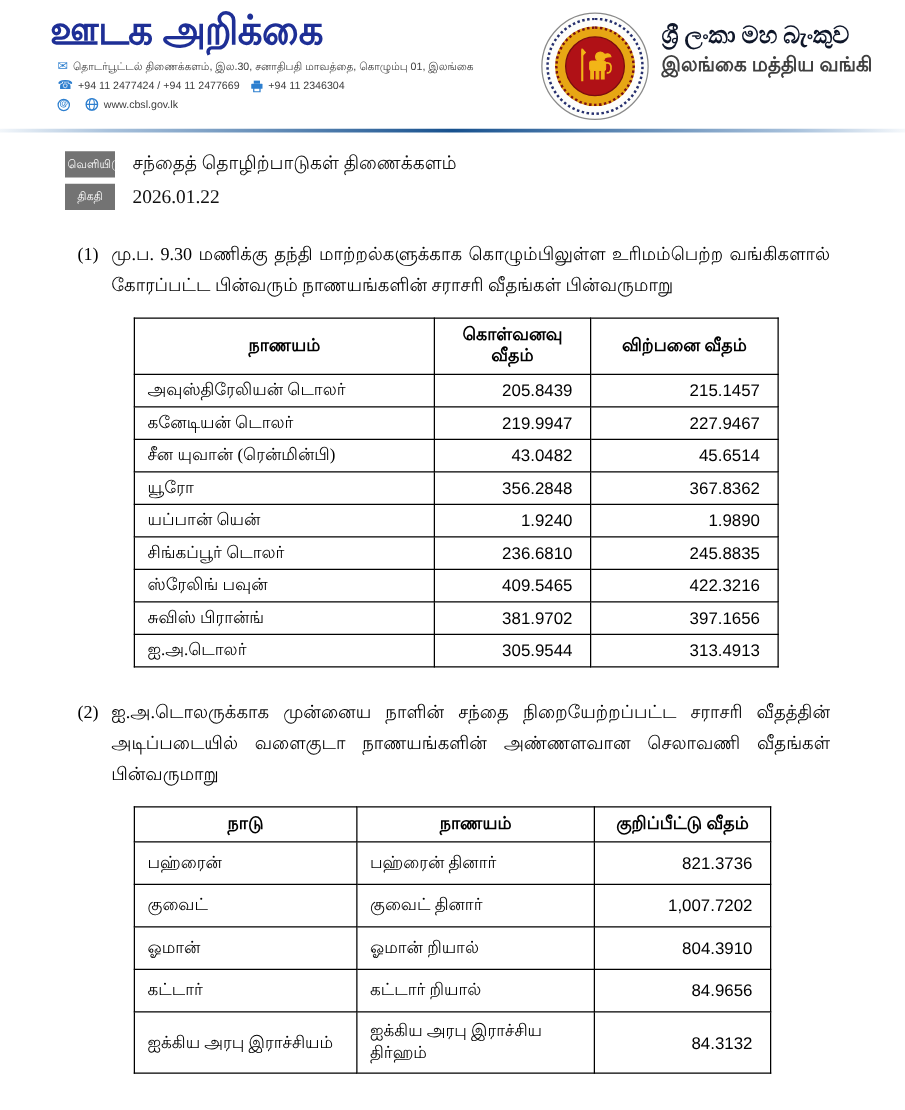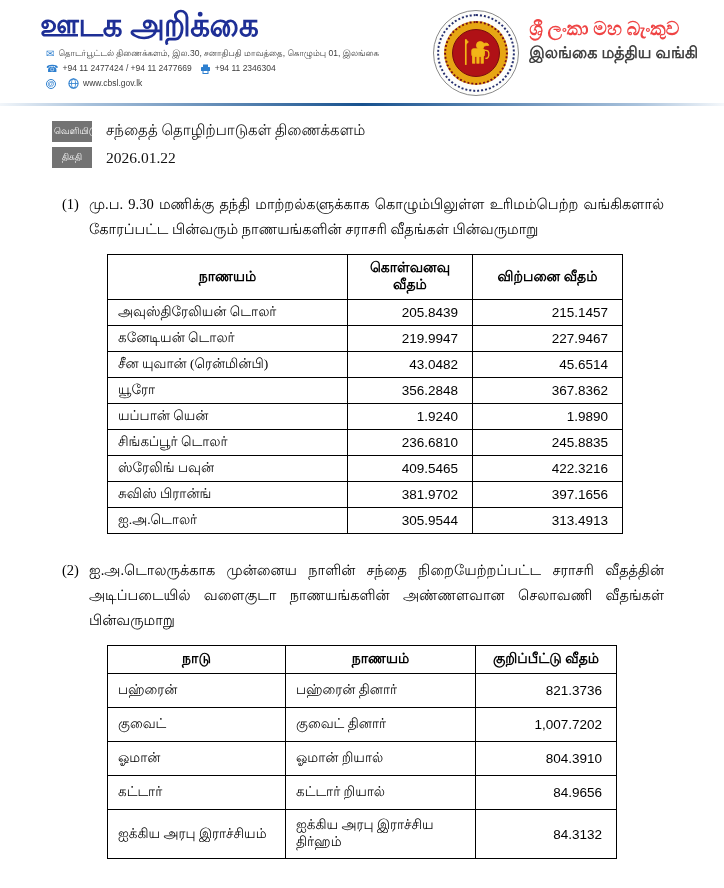--- a/index.html
+++ b/index.html
@@ -31,21 +31,21 @@
   .header-right { display:flex; align-items:flex-start; padding-top:2px; }
   .seal { width:86px; height:86px; border-radius:50%; background:#fdfdfb;
     border:1px solid #8a8a8a; position:relative; flex:0 0 auto;
     display:flex; align-items:center; justify-content:center; }
   .seal-ring { width:64px; height:64px; border-radius:50%; background:#e7a614;
     border:2px dotted #7a1010; display:flex; align-items:center; justify-content:center; }
   .seal-core { width:48px; height:48px; border-radius:50%; background:#b01116;
     border:1px solid #7a0c0f; display:flex; align-items:center; justify-content:center; }
   .seal-text-ring { position:absolute; inset:3px; border-radius:50%; border:2px dotted #27306e; }
   .bank-names { margin-left:10px; padding-top:6px; }
-  .bank-sinhala { font-size:19px; font-weight:600; color:#ef4444; line-height:25px; }
+  .bank-sinhala { font-size:19px; font-weight:600; color:#0f172a; line-height:25px; }
   .bank-tamil   { font-size:16px; font-weight:600; color:#404040; line-height:24px; }
   .bank-english { font-family:"Liberation Sans", sans-serif; font-size:14px; font-weight:800;
     color:#111; line-height:22px; letter-spacing:0.2px; }
 
   .rule {
     height:3px; margin-top:7px;
     background:linear-gradient(90deg,#f2f6fa 0%,#a9c2dc 12%,#17518e 50%,#a9c2dc 88%,#f5f8fb 100%);
   }
 
   

